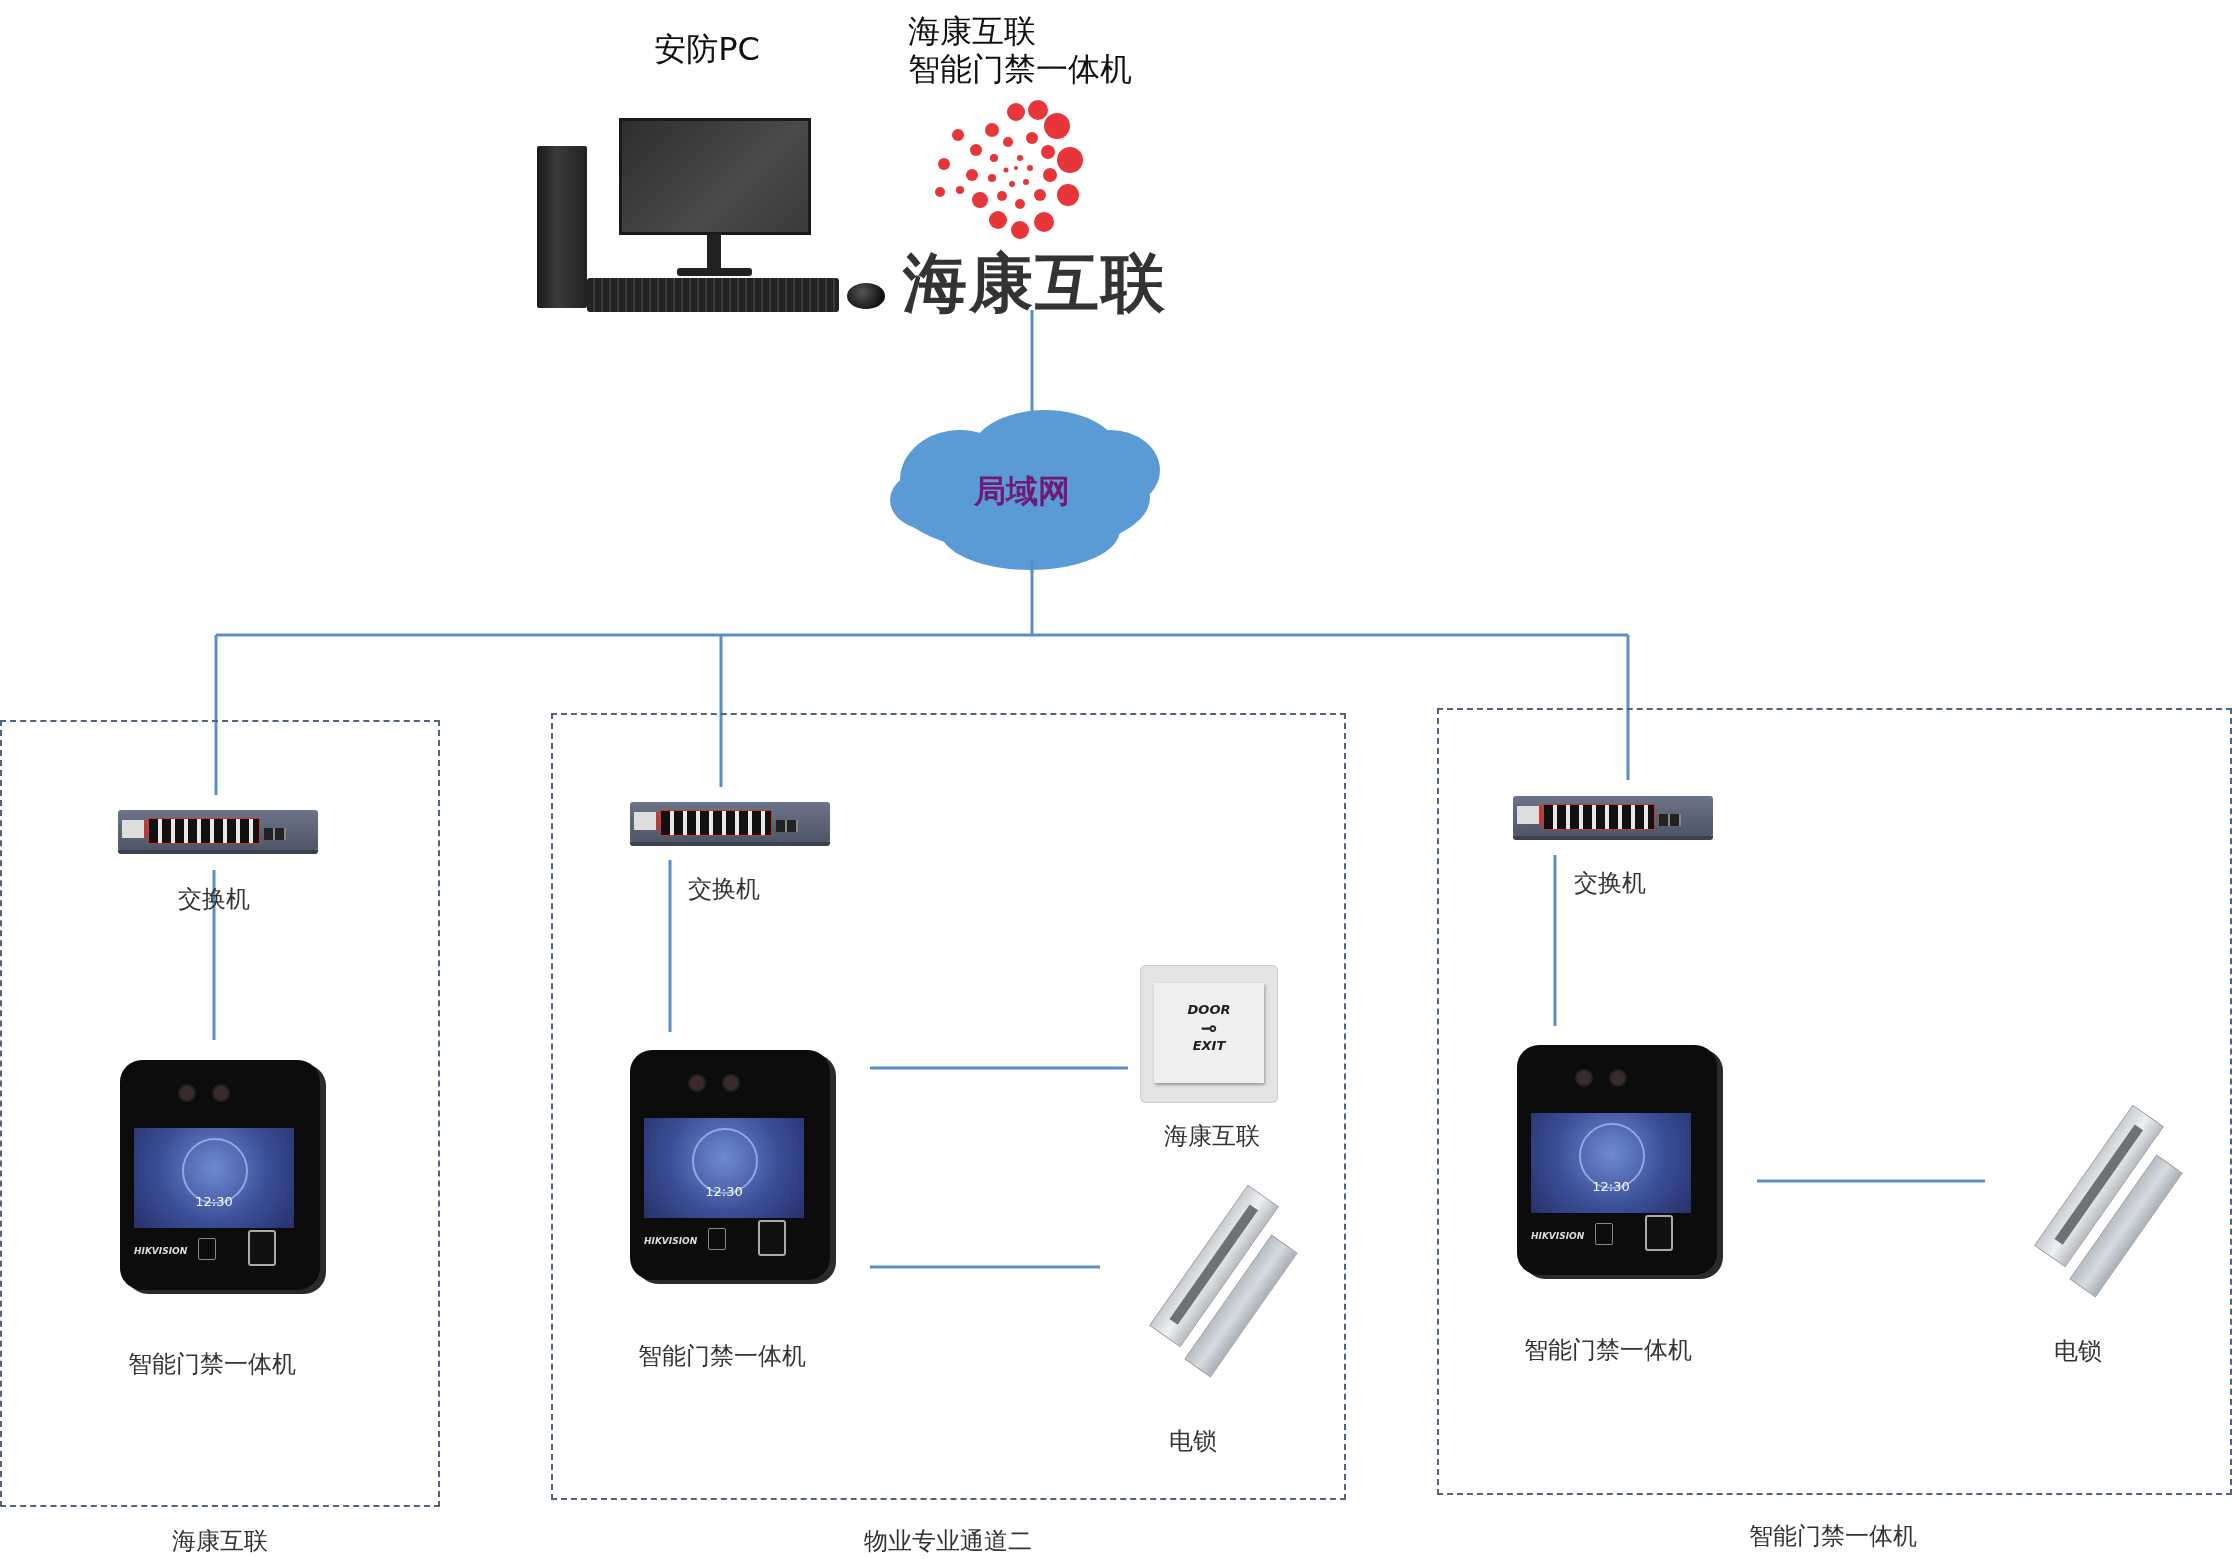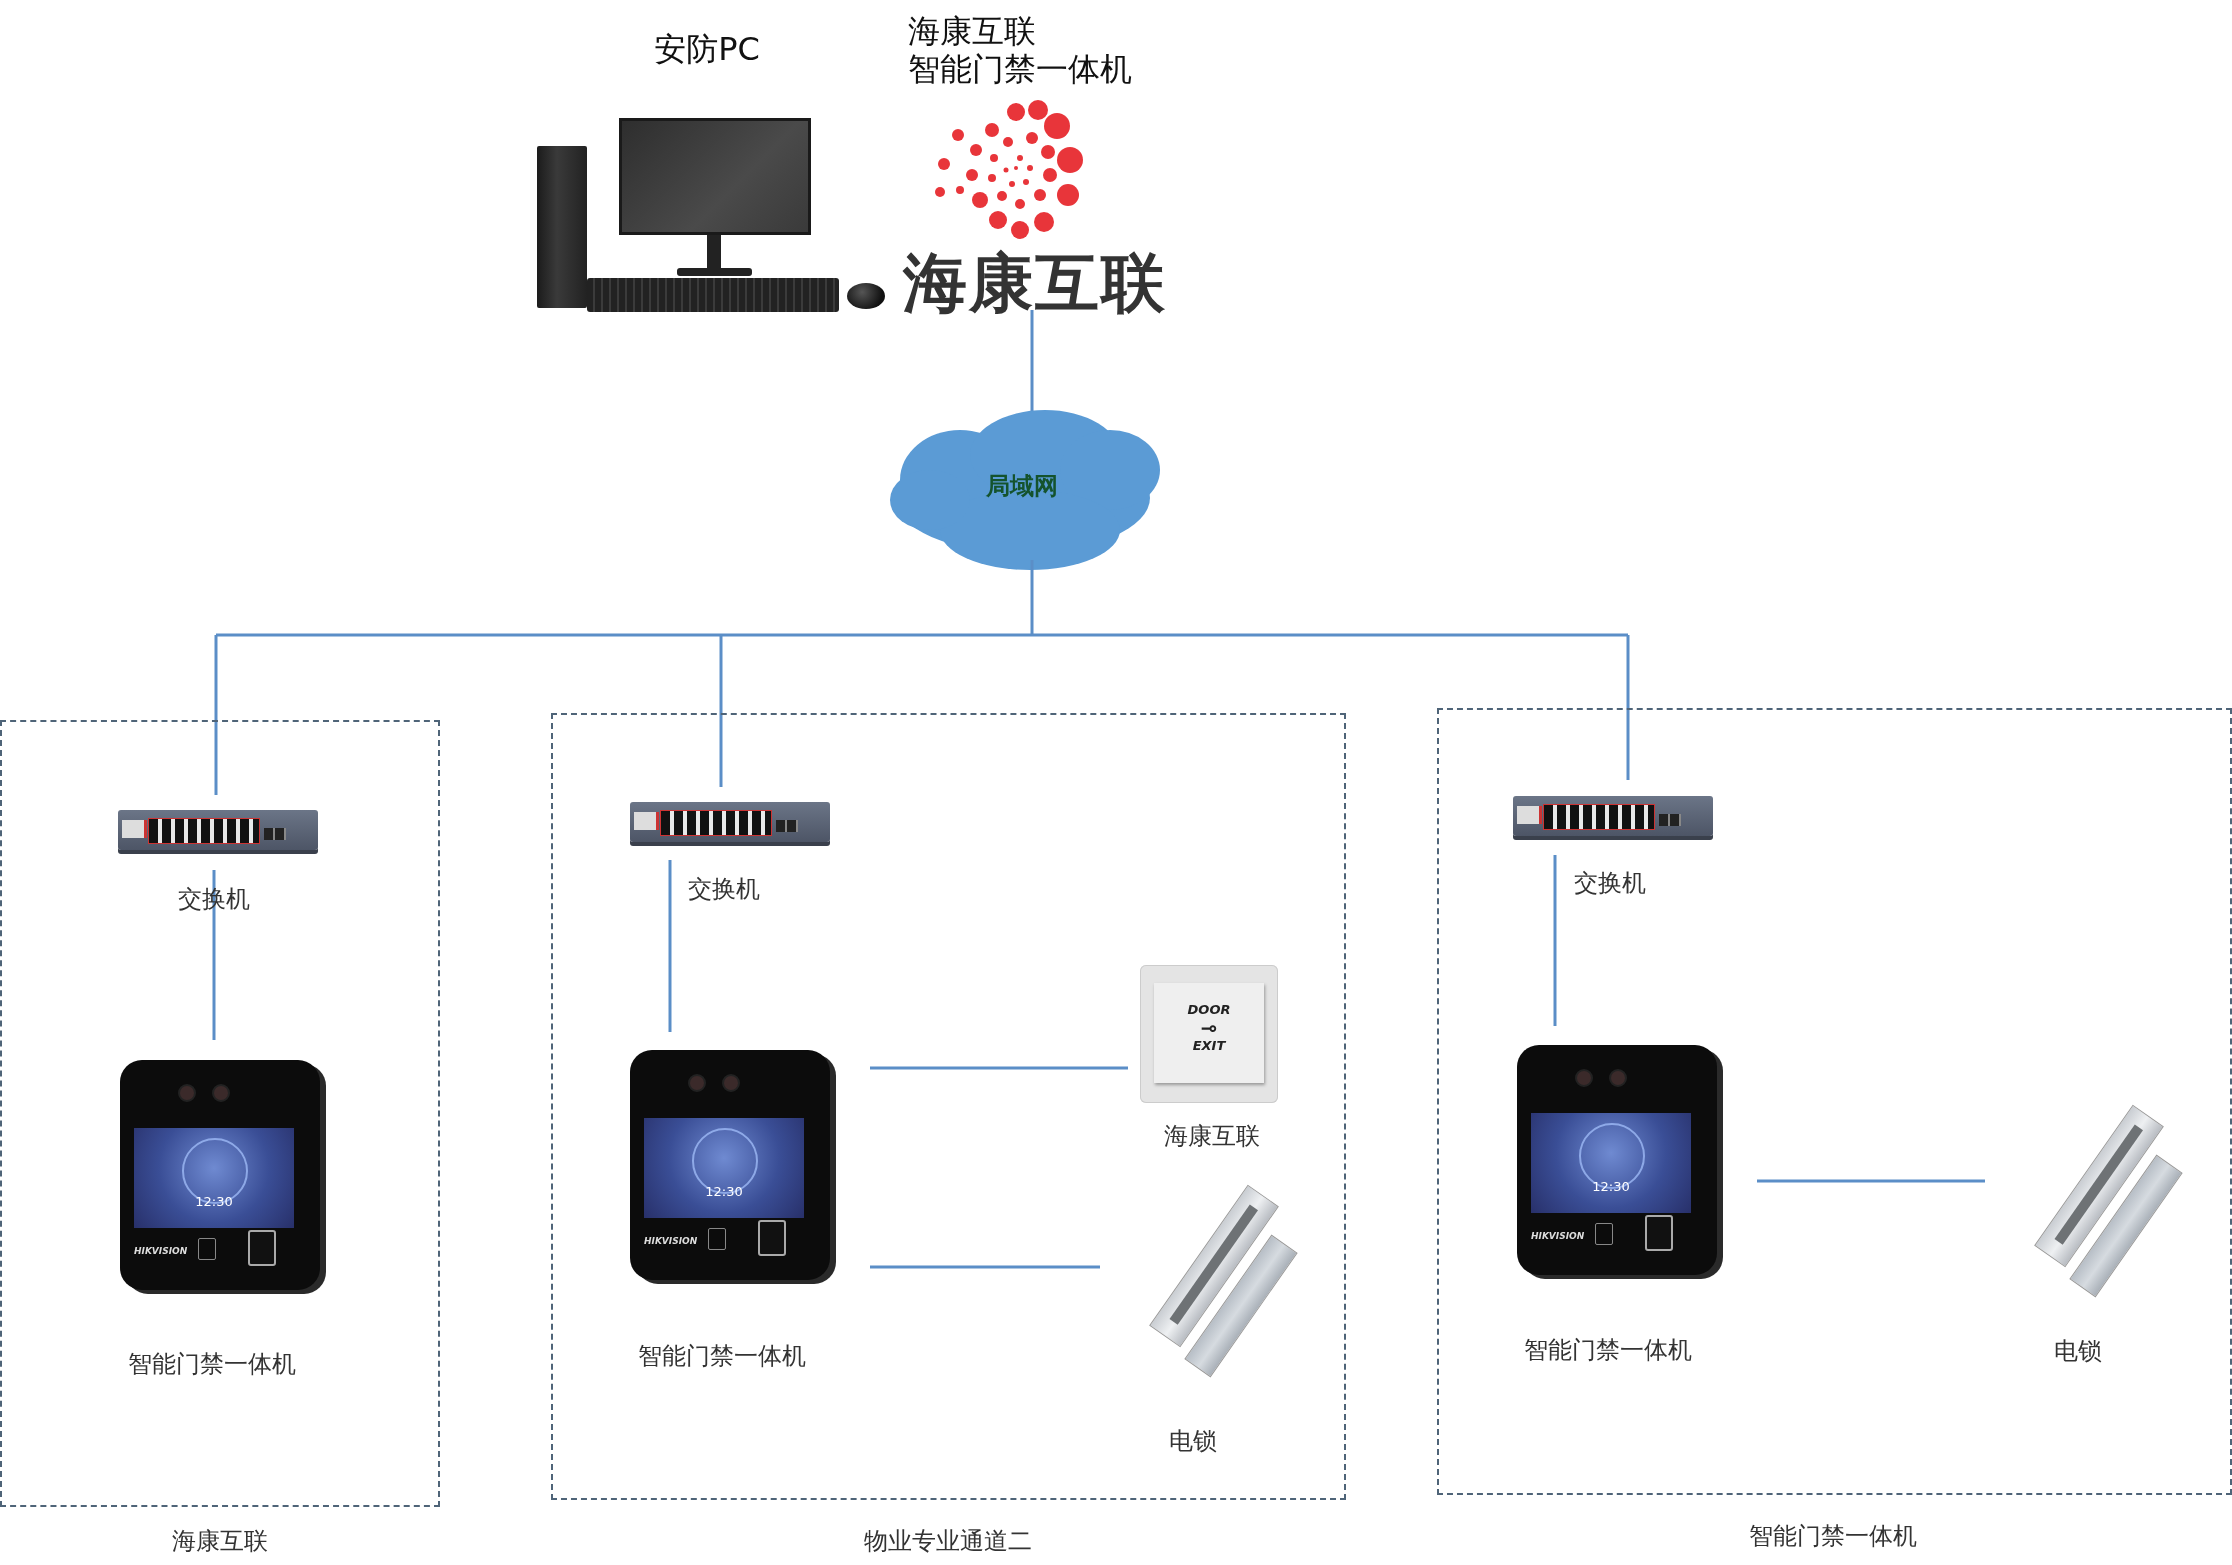--- a/index.html
+++ b/index.html
@@ -37,21 +37,21 @@
   .doorbtn .face { position:absolute; left:14px; top:18px; width:110px; height:100px; background:#efefef; box-shadow:1px 2px 3px #999; text-align:center; font-size:13px; font-weight:bold; color:#222; font-family:"DejaVu Sans",sans-serif; }
   .doorbtn .face div { line-height:18px;font-style:italic; }
   
   .lock { position:absolute; width:170px; height:190px; }
   .lock .bar { position:absolute; width:36px; height:170px; background:linear-gradient(90deg,#c9cdd2,#eef0f2 50%,#b8bcc2); transform:rotate(35deg); border:1px solid #999; }
   .lock .bar::after { content:""; position:absolute; left:12px; top:14px; width:10px; height:140px; background:#6e7275; }
   .lock .plate { position:absolute; width:30px; height:150px; background:linear-gradient(90deg,#b7bec6,#d6dbe0 50%,#a9b0b8); transform:rotate(35deg); border:1px solid #999; }
   
   .hik-dots { position:absolute; }
   .hik-word { position:absolute; font-size:64px; font-weight:bold; color:#333; letter-spacing:2px; font-family:"DejaVu Sans","Liberation Sans",sans-serif; }
-  .cloud-text { position:absolute; font-size:24px; font-weight:bold; color:#14532d; transform:translateX(-50%); white-space:nowrap; }
+  .cloud-text { position:absolute; font-size:32px; font-weight:bold; color:#701a75; transform:translateX(-50%); white-space:nowrap; }
 </style>
 </head>
 <body>
 
 <svg class="wires" width="2232" height="1565">
 
   <line x1="1032" y1="310" x2="1032" y2="430" stroke="#5b8ec7" stroke-width="3"></line>
 
   <g fill="#5b9bd5">
     <ellipse cx="1022" cy="498" rx="128" ry="55"></ellipse>

